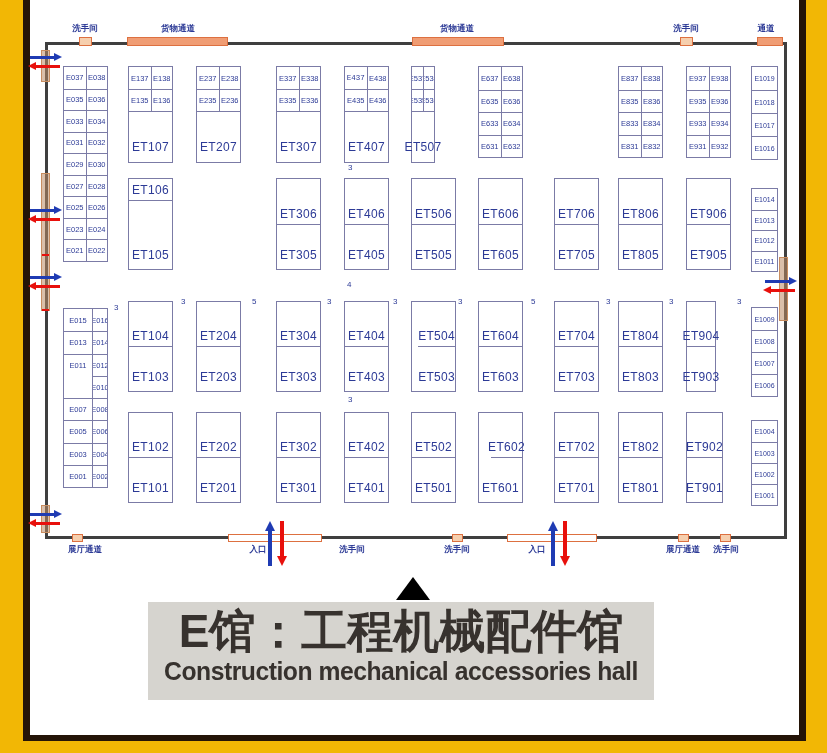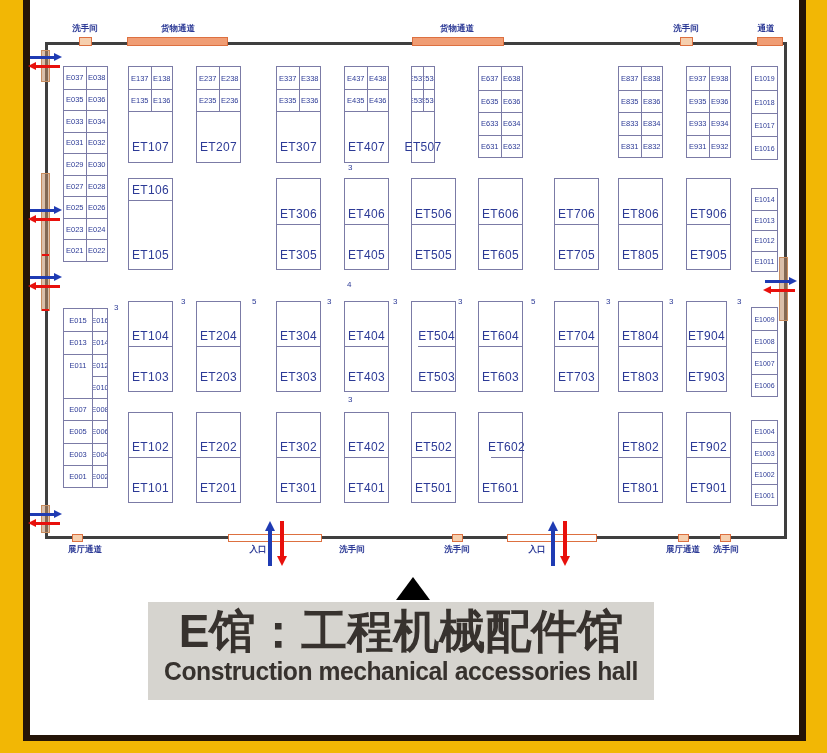--- a/index.html
+++ b/index.html
@@ -141,21 +141,21 @@
           <div class="bcell" style="height: 22px; border-top: none; border-left: 1px solid var(--bb);">E338</div>
           <div class="bcell" style="height: 22px; border-top: 1px solid var(--bb); border-left: none;">E335</div>
           <div class="bcell" style="height: 22px; border-top: 1px solid var(--bb); border-left: 1px solid var(--bb);">E336</div>
         </div>
         <div class="tbig" style="border-top: 1px solid var(--bb);">
           <div class="blabel">ET307</div>
         </div>
       </div>
       <div class="tower" style="left: 344px; top: 66px; width: 45px; height: 97px;">
         <div class="tpairs" style="height: 44px;">
-          <div class="bcell" style="height: 22px; border-top: none; border-left: none;">E437</div>
+          <div class="bcell" style="height: 22px; border-top: none; border-left: none; font-family: Liberation Mono, monospace;">E437</div>
           <div class="bcell" style="height: 22px; border-top: none; border-left: 1px solid var(--bb);">E438</div>
           <div class="bcell" style="height: 22px; border-top: 1px solid var(--bb); border-left: none;">E435</div>
           <div class="bcell" style="height: 22px; border-top: 1px solid var(--bb); border-left: 1px solid var(--bb);">E436</div>
         </div>
         <div class="tbig" style="border-top: 1px solid var(--bb);">
           <div class="blabel">ET407</div>
         </div>
       </div>
       <div class="tower" style="left: 411px; top: 66px; width: 24px; height: 97px;">
         <div class="tpairs" style="height: 44px;">
@@ -319,21 +319,21 @@
         </div>
       </div>
       <div class="dual" style="left: 618px; top: 301px; width: 45px; height: 91px;">
         <div class="dtop" style="height: 50%; border-bottom: 1px solid var(--bb);">
           <div class="blabel">ET804</div>
         </div>
         <div class="dbot">
           <div class="blabel">ET803</div>
         </div>
       </div>
-      <div class="dual" style="left: 686px; top: 301px; width: 41px; height: 91px;">
+      <div class="dual" style="left: 686px; top: 301px; width: 30px; height: 91px;">
         <div class="dtop" style="height: 50%; border-bottom: 1px solid var(--bb);">
           <div class="blabel">ET904</div>
         </div>
         <div class="dbot">
           <div class="blabel">ET903</div>
         </div>
       </div>
       <div class="dual" style="left: 128px; top: 412px; width: 45px; height: 91px;">
         <div class="dtop" style="height: 50%; border-bottom: 1px solid var(--bb);">
           <div class="blabel">ET102</div>
@@ -375,29 +375,37 @@
         </div>
       </div>
       <div class="dual" style="left: 478px; top: 412px; width: 45px; height: 91px;">
         <div class="dtop" style="height: 50%; border-bottom: 1px solid var(--bb); margin-left: 12px;">
           <div class="blabel">ET602</div>
         </div>
         <div class="dbot">
           <div class="blabel">ET601</div>
         </div>
       </div>
+      <div class="dual" style="left: 554px; top: 412px; width: 45px; height: 91px;">
+        <div class="dtop" style="height: 50%; border-bottom: 1px solid var(--bb);">
+          <div class="blabel">ET702</div>
+        </div>
+        <div class="dbot">
+          <div class="blabel">ET701</div>
+        </div>
+      </div>
       <div class="dual" style="left: 618px; top: 412px; width: 45px; height: 91px;">
         <div class="dtop" style="height: 50%; border-bottom: 1px solid var(--bb);">
           <div class="blabel">ET802</div>
         </div>
         <div class="dbot">
           <div class="blabel">ET801</div>
         </div>
       </div>
-      <div class="dual" style="left: 686px; top: 412px; width: 45px; height: 91px;">
+      <div class="dual" style="left: 686px; top: 412px; width: 37px; height: 91px;">
         <div class="dtop" style="height: 50%; border-bottom: 1px solid var(--bb);">
           <div class="blabel">ET902</div>
         </div>
         <div class="dbot">
           <div class="blabel">ET901</div>
         </div>
       </div>
       <div class="sgroup" style="left: 751px; top: 66px; width: 27px; height: 94px; grid-template-rows: repeat(4, 1fr);">
         <div class="scell" style="border-top: none;">E1019</div>
         <div class="scell" style="border-top: 1px solid var(--bb);">E1018</div>

